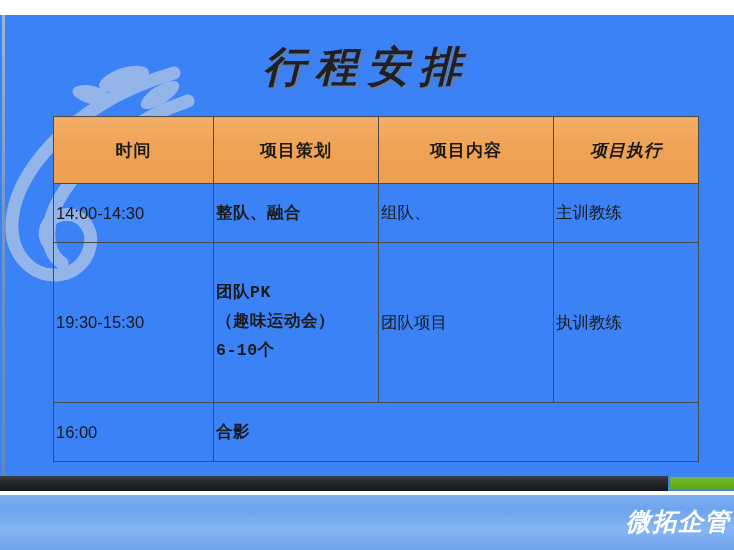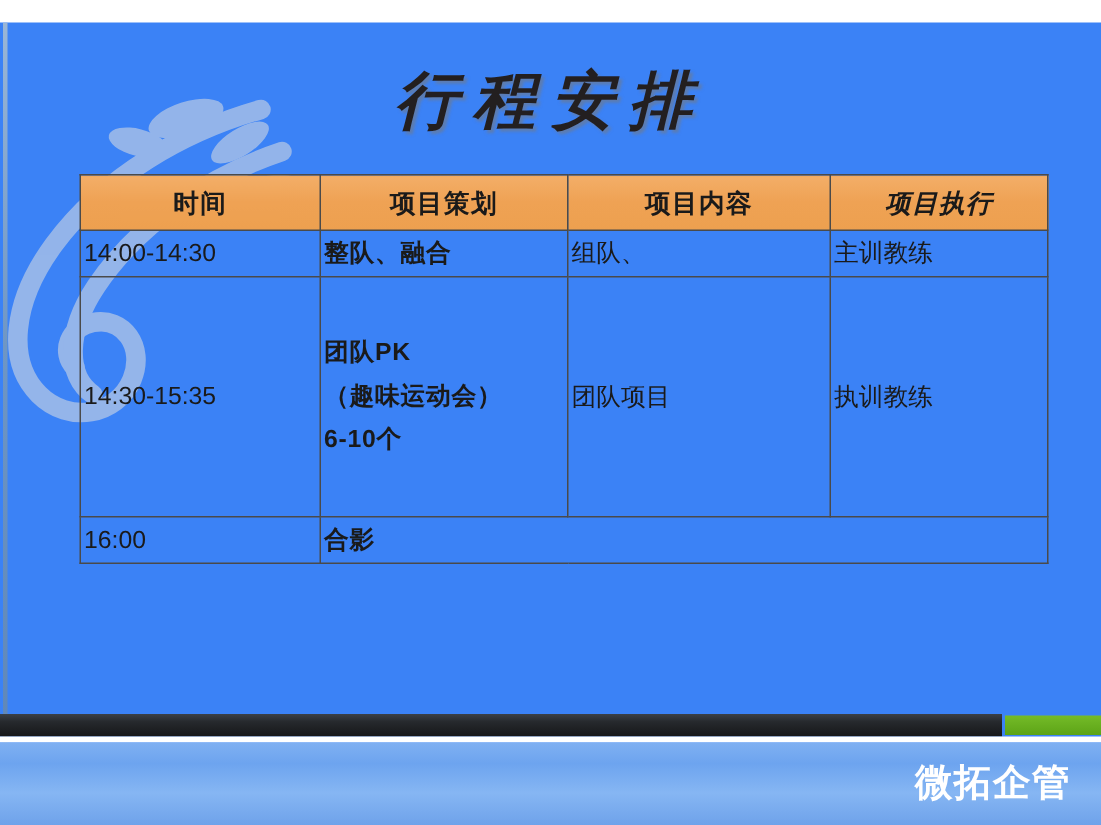--- a/index.html
+++ b/index.html
@@ -74,40 +74,40 @@
   table.schedule {
     border-collapse: collapse;
     width: 625px;
     table-layout: fixed;
   }
   table.schedule td, table.schedule th {
     border: 1px solid #4a4a4a;
     vertical-align: middle;
     color: #1a1a1a;
     font-size: 16.5px;
-    padding: 3px 2px;
+    padding: 18px 2px;
   }
   table.schedule th {
     background: linear-gradient(180deg,#f3ae68 0%, #efa254 48%, #eda04f 100%);
     font-weight: 700;
     height: 30px;
     font-size: 17px;
     letter-spacing: 1px;
   }
   .col-time   { width: 155px; }
   .col-plan   { width: 160px; }
   .col-content{ width: 170px; }
   .col-exec   { width: 140px; font-style: italic; }
 
   .r-normal { height: 31px; }
   .r-tall   { height: 160px; }
 
   td.bold  { font-weight: 700; letter-spacing: .5px; }
   td.plain { font-weight: 400; }
-  .multi-line { line-height: 1.75; }
+  .multi-line { line-height: 1.75; font-family: Liberation Mono, monospace; }
 
   
   .dark-bar {
     position: absolute;
     left: 0;
     top: 461px;
     width: 668px;
     height: 15px;
     background: linear-gradient(180deg,#3b4046 0%, #26292d 35%, #161719 100%);
   }
@@ -130,25 +130,26 @@
   .footer-edge {
     position: absolute;
     left: 0;
     top: 476px;
     width: 734px;
     height: 4px;
     background: #ffffff;
   }
   .watermark {
     position: absolute;
-    right: 20px;
+    right: 4px;
     top: 494px;
     text-align: right;
     color: #ffffff;
     line-height: 1.05;
+    font-style: italic;
   }
   .watermark .wm-cn {
     font-family: "DejaVu Sans", "Liberation Sans", sans-serif;
     font-size: 25px;
     font-weight: 700;
     letter-spacing: 1px;
     display: block;
   }
   .watermark .wm-en {
     font-family: "DejaVu Serif", "Liberation Serif", serif;
@@ -191,21 +192,21 @@
         </tr>
       </thead>
       <tbody>
         <tr class="r-normal">
           <td class="plain">14:00-14:30</td>
           <td class="bold">整队、融合</td>
           <td class="plain">组队、</td>
           <td class="plain">主训教练</td>
         </tr>
         <tr class="r-tall">
-          <td class="plain">14:30-15:35</td>
+          <td class="plain">19:30-15:30</td>
           <td class="bold multi-line">
             <div>团队PK</div>
             <div>（趣味运动会）</div>
             <div>6-10个</div>
           </td>
           <td class="plain">团队项目</td>
           <td class="plain">执训教练</td>
         </tr>
         <tr class="r-normal">
           <td class="plain">16:00</td>

